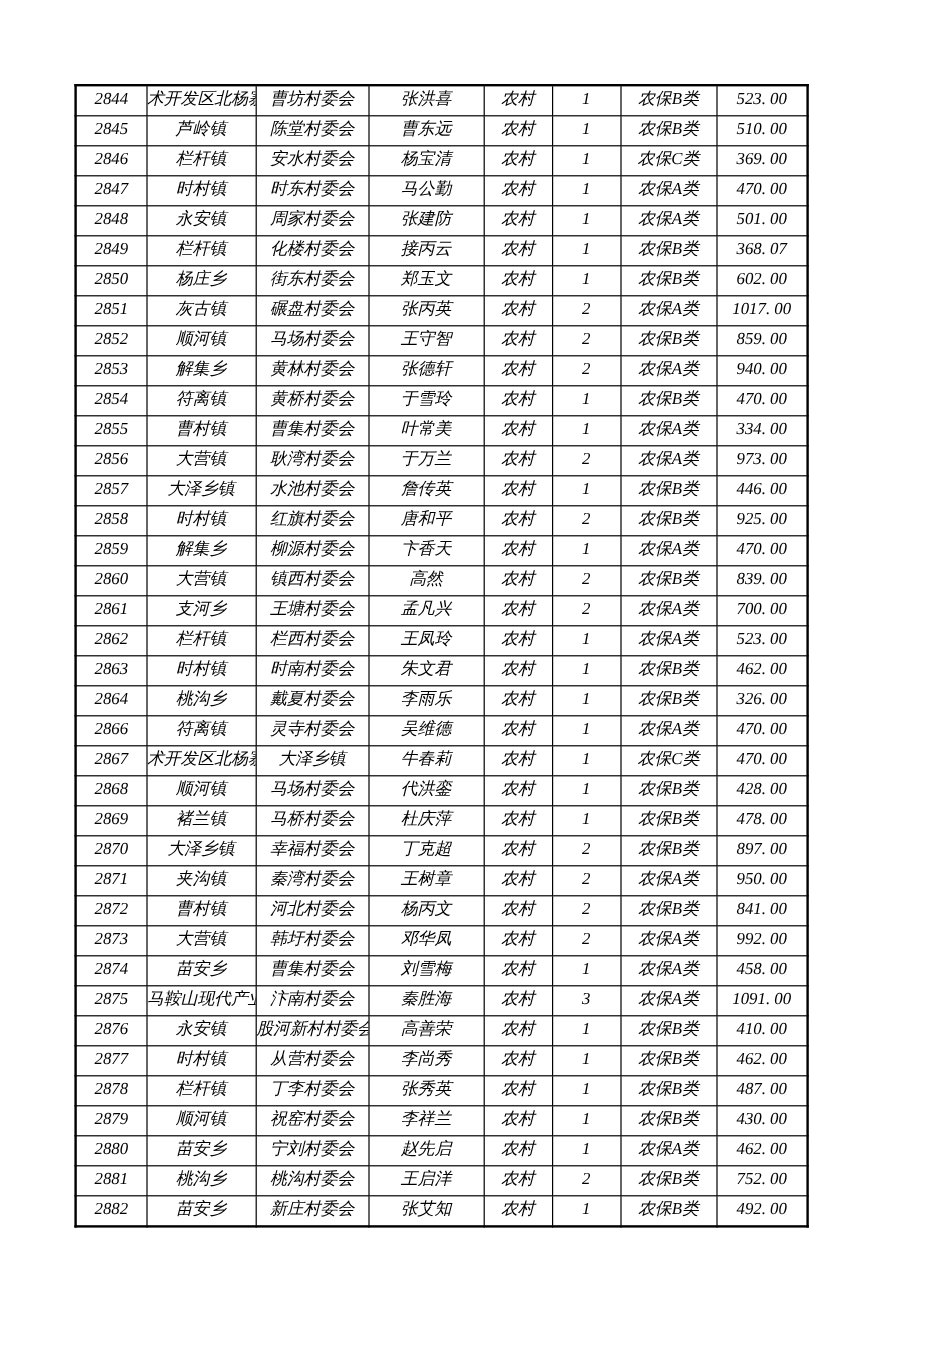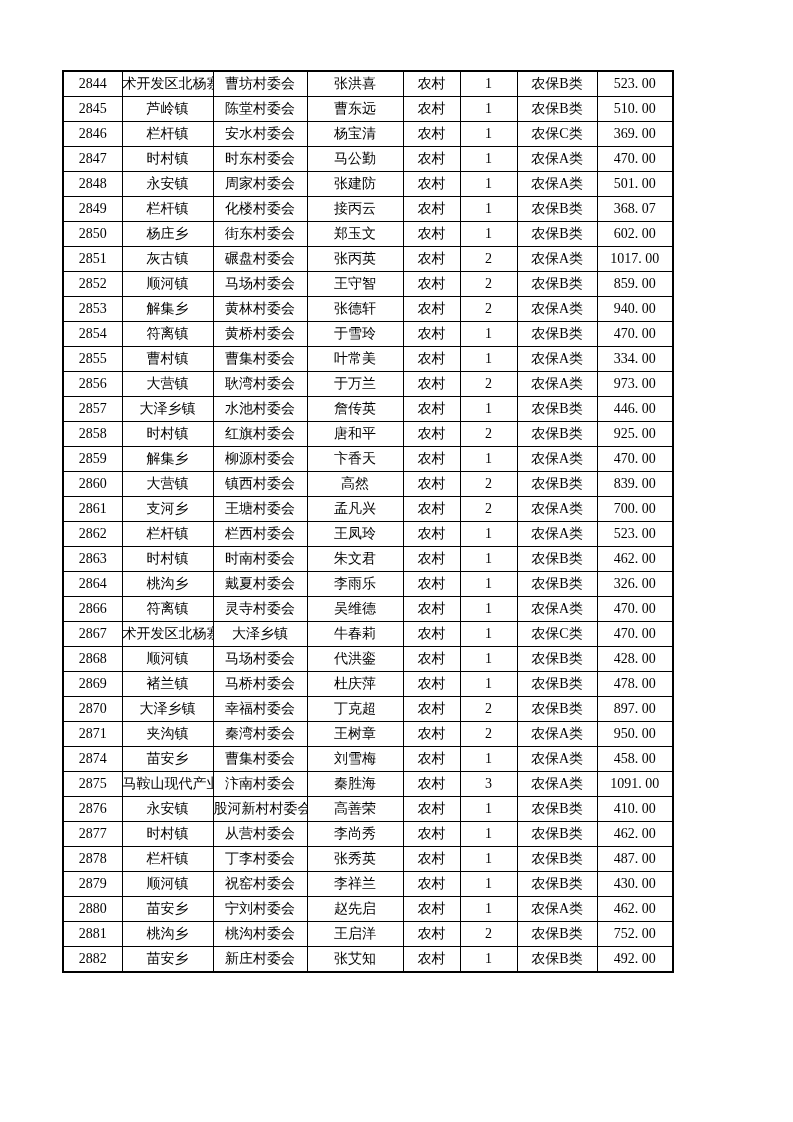--- a/index.html
+++ b/index.html
@@ -17,20 +17,21 @@
     color: #000000;
   }
   table.pension-table {
     position: absolute;
     left: 62px;
     top: 70px;
     width: 610px;
     border-collapse: collapse;
     table-layout: fixed;
     border: 2px solid #000000;
+    font-style: italic;
   }
   table.pension-table td {
     border: 1px solid #000000;
     height: 24px;
     padding: 0;
     margin: 0;
     text-align: center;
     vertical-align: middle;
     font-size: 14px;
     line-height: 24px;
@@ -327,20 +328,40 @@
           <td>2871</td>
           <td>夹沟镇</td>
           <td>秦湾村委会</td>
           <td>王树章</td>
           <td>农村</td>
           <td>2</td>
           <td>农保A类</td>
           <td>950. 00</td>
         </tr>
         <tr>
+          <td>2872</td>
+          <td>曹村镇</td>
+          <td>河北村委会</td>
+          <td>杨丙文</td>
+          <td>农村</td>
+          <td>2</td>
+          <td>农保B类</td>
+          <td>841. 00</td>
+        </tr>
+        <tr>
+          <td>2873</td>
+          <td>大营镇</td>
+          <td>韩圩村委会</td>
+          <td>邓华凤</td>
+          <td>农村</td>
+          <td>2</td>
+          <td>农保A类</td>
+          <td>992. 00</td>
+        </tr>
+        <tr>
           <td>2874</td>
           <td>苗安乡</td>
           <td>曹集村委会</td>
           <td>刘雪梅</td>
           <td>农村</td>
           <td>1</td>
           <td>农保A类</td>
           <td>458. 00</td>
         </tr>
         <tr>

